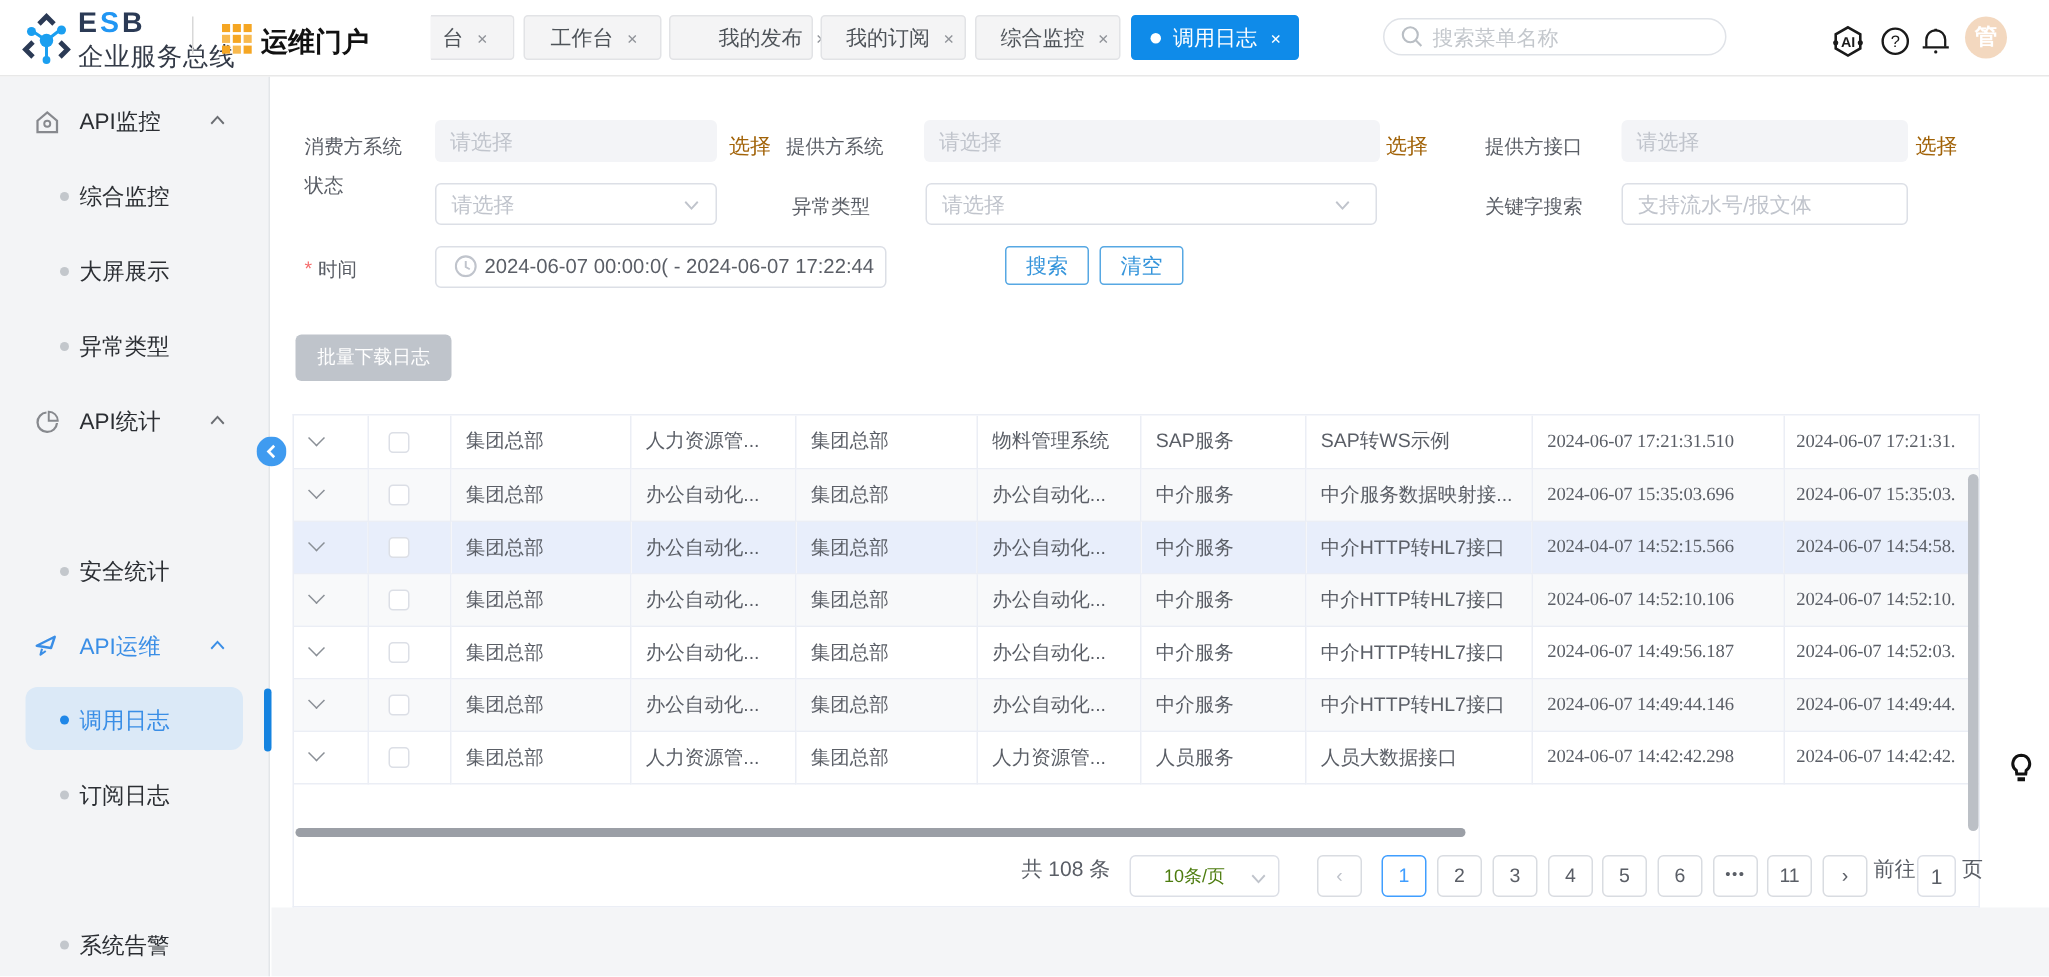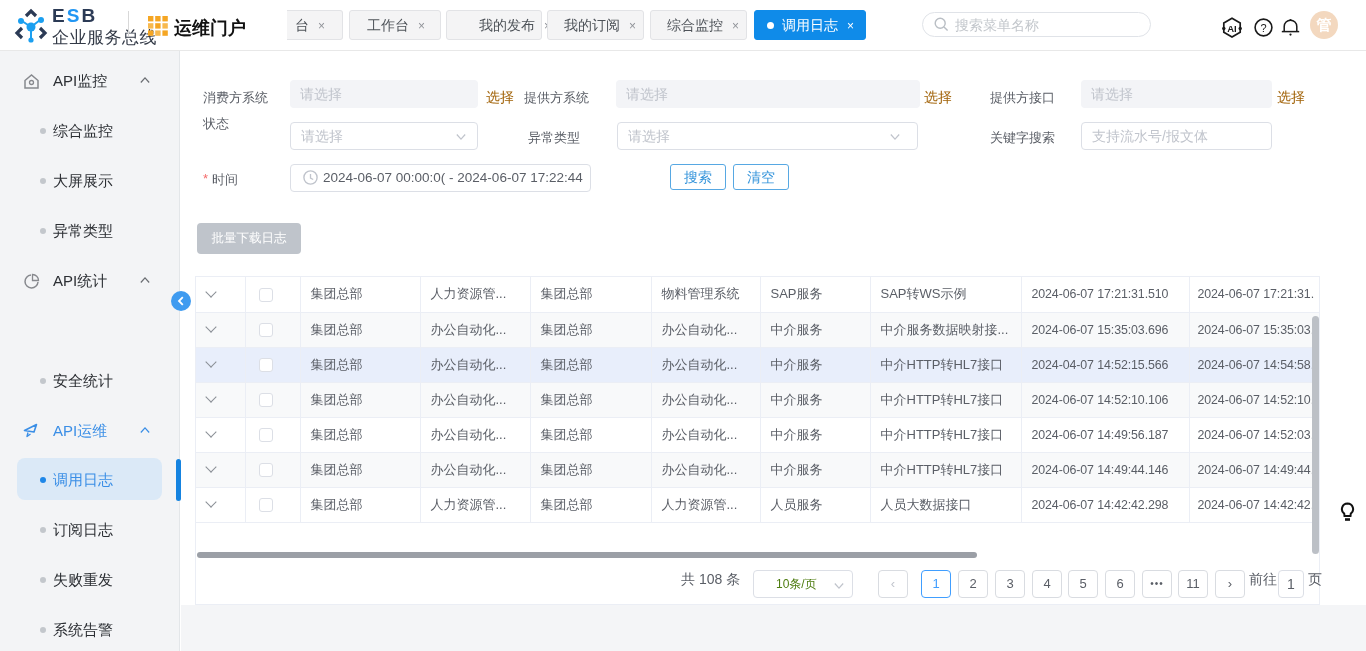--- a/index.html
+++ b/index.html
@@ -39,21 +39,21 @@
 #dlbtn { position:absolute; left:197px; top:223px; width:104px; height:31px; background:#bfc4cb; border-radius:4px; color:#fff; font-size:12.5px; text-align:center; line-height:31px; }
 
 
 #tablebox { position:absolute; left:195px; top:276px; width:1125px; height:282px; border:1px solid #ebeef5; border-bottom:none; overflow:hidden; }
 table { border-collapse:collapse; table-layout:fixed; width:1125px; }
 th,td { border-right:1px solid #ebeef5; border-bottom:1px solid #ebeef5; font-weight:normal; text-align:left; padding:0 0 0 10px; overflow:hidden; white-space:nowrap; }
 th:first-child,td:first-child { padding-left:0; }
 th:nth-child(2),td:nth-child(2) { padding-left:13px; }
 th { height:38px; background:#f8f9fa; color:#2e3033; font-weight:bold; font-size:13px; }
 td { height:35px; color:#5a5e66; font-size:13px; }
-td.tm { font-size:12.4px; letter-spacing:-0.1px; }
+td.tm { font-size:12.4px; letter-spacing:-0.1px;font-family:Liberation Serif, serif; }
 td:last-child, th:last-child { border-right:none; padding-left:8px; }
 tr.stripe td { background:#f8f9fa; }
 tr.hover td { background:#e8eefb; }
 .exparrow { display:inline-block; width:8px; height:8px; border-right:1.4px solid #8a8f96; border-bottom:1.4px solid #8a8f96; transform:rotate(45deg); margin-left:11px; margin-bottom:3px; }
 .cb { display:inline-block; width:14px; height:14px; border:1px solid #dcdfe6; border-radius:3px; background:#fff; vertical-align:middle; }
 
 
 #hthumb { position:absolute; left:197px; top:552px; width:780px; height:6px; border-radius:3px; background:#9b9fa6; z-index:3; }
 #vthumb { position:absolute; left:1312px; top:316px; width:7px; height:238px; border-radius:4px; background:#bcc0c6; z-index:3; }
 
@@ -179,24 +179,20 @@
         <path d="M1 7 L6 1.5 L11 7" fill="none" stroke="#3a8ee6" stroke-width="1.5"></path>
       </svg>
     </div>
 <div class="m-sub" style="top:455px">
       <span class="dot" style="background:#1f87e8"></span>
       <span class="tx" style="color:#3a8ee6">调用日志</span>
     </div>
 <div class="m-sub" style="top:505px">
       <span class="dot" style="background:#c3c7cc"></span>
       <span class="tx" style="color:#2b2e33">订阅日志</span>
-    </div>
-<div class="m-sub" style="top:555px">
-      <span class="dot" style="background:#c3c7cc"></span>
-      <span class="tx" style="color:#2b2e33">失败重发</span>
     </div>
 <div class="m-sub" style="top:605px">
       <span class="dot" style="background:#c3c7cc"></span>
       <span class="tx" style="color:#2b2e33">系统告警</span>
     </div>
 </div>
 
 <svg class="abs" style="left:171px;top:291px;z-index:6" width="20" height="20" viewBox="0 0 20 20">
   <circle cx="10" cy="10" r="10" fill="#3f9bf0"></circle>
   <path d="M11.8 6.2 L8 10 L11.8 13.8" fill="none" stroke="#fff" stroke-width="1.8"></path>

